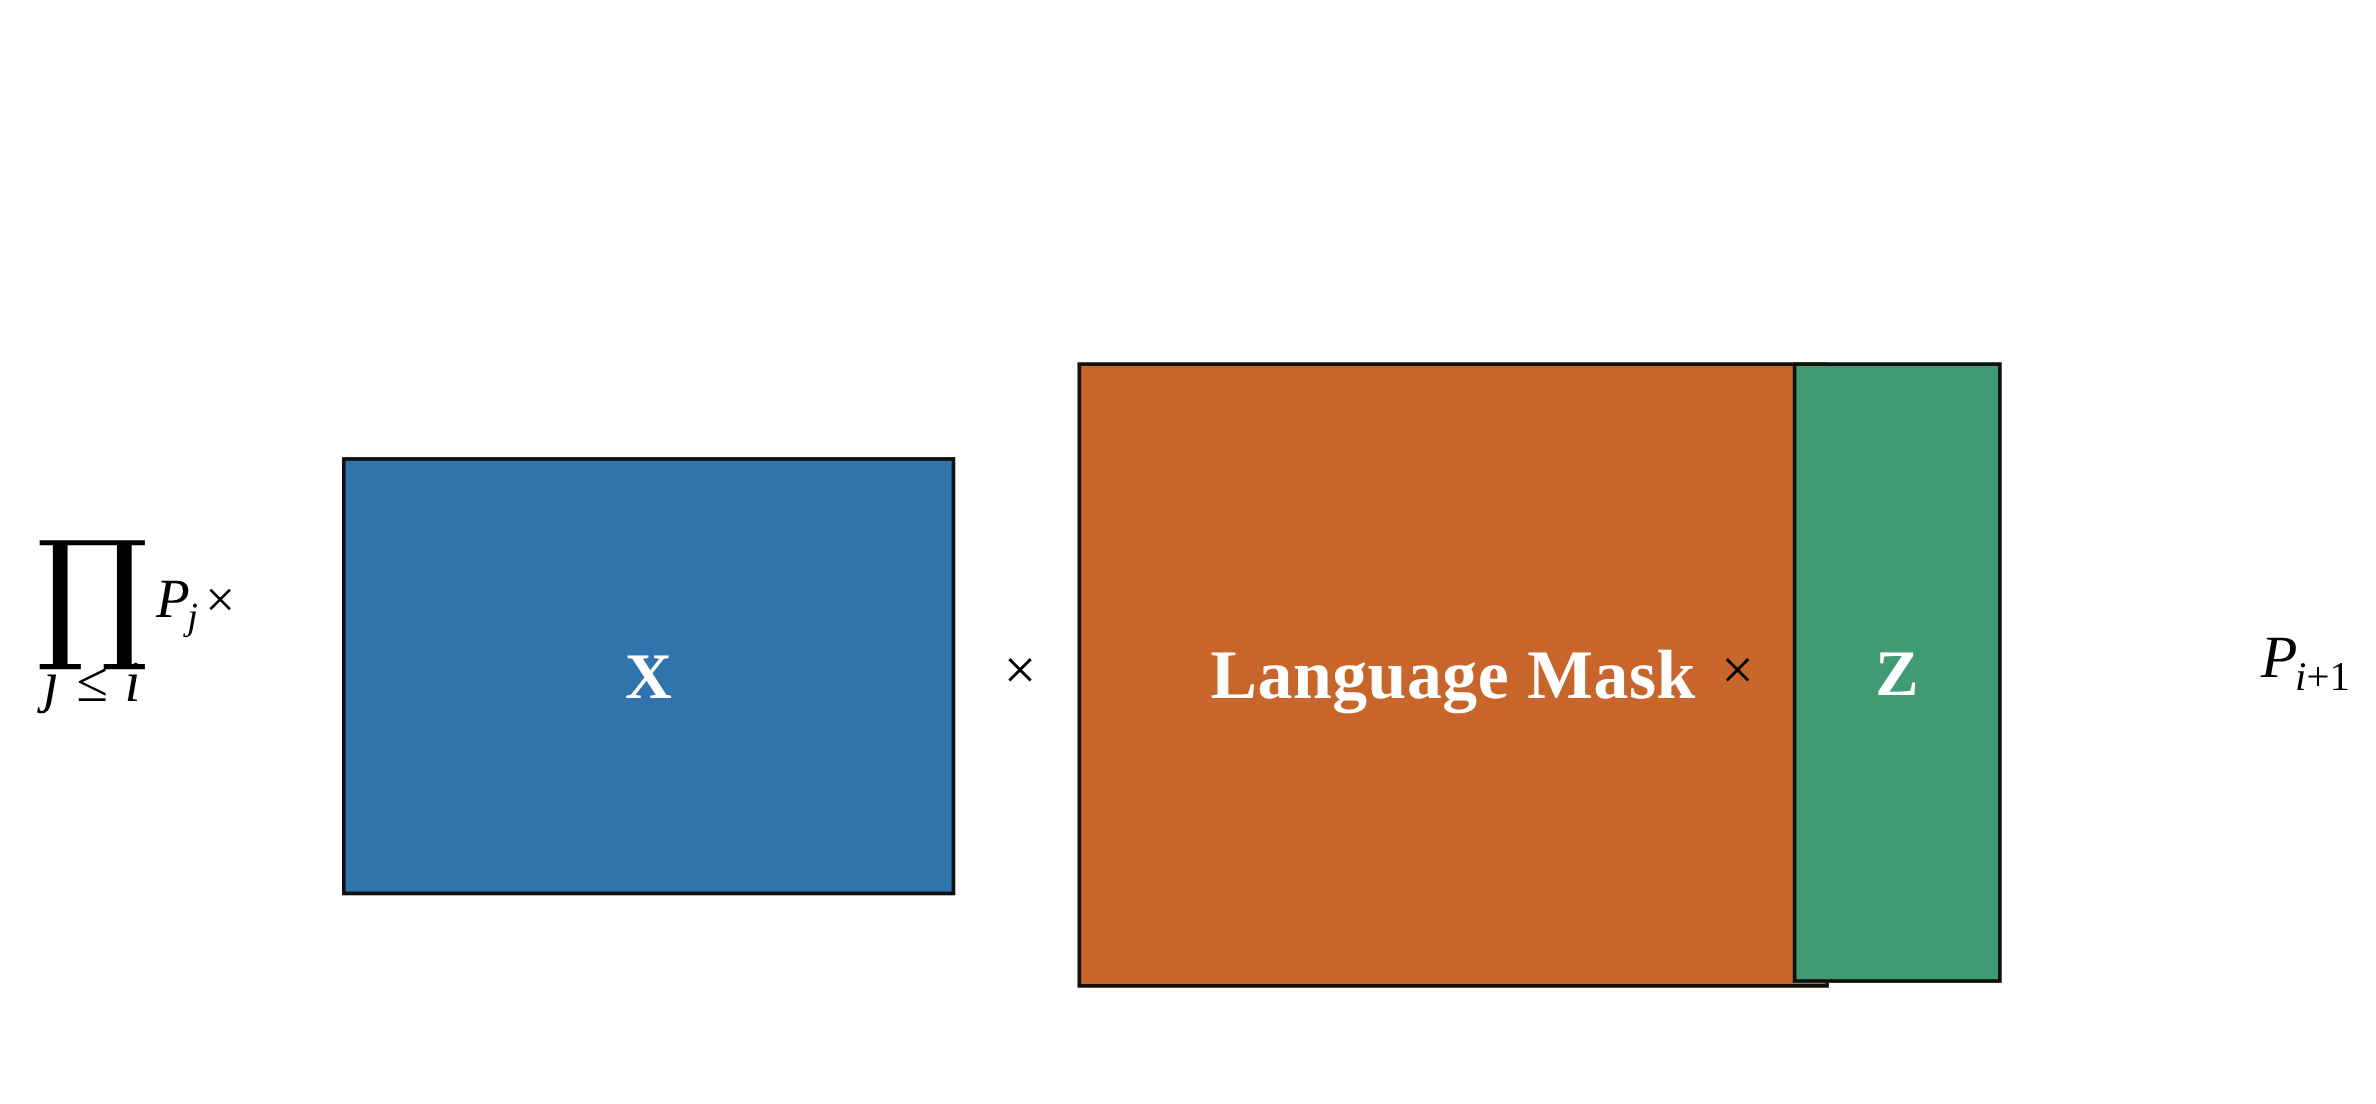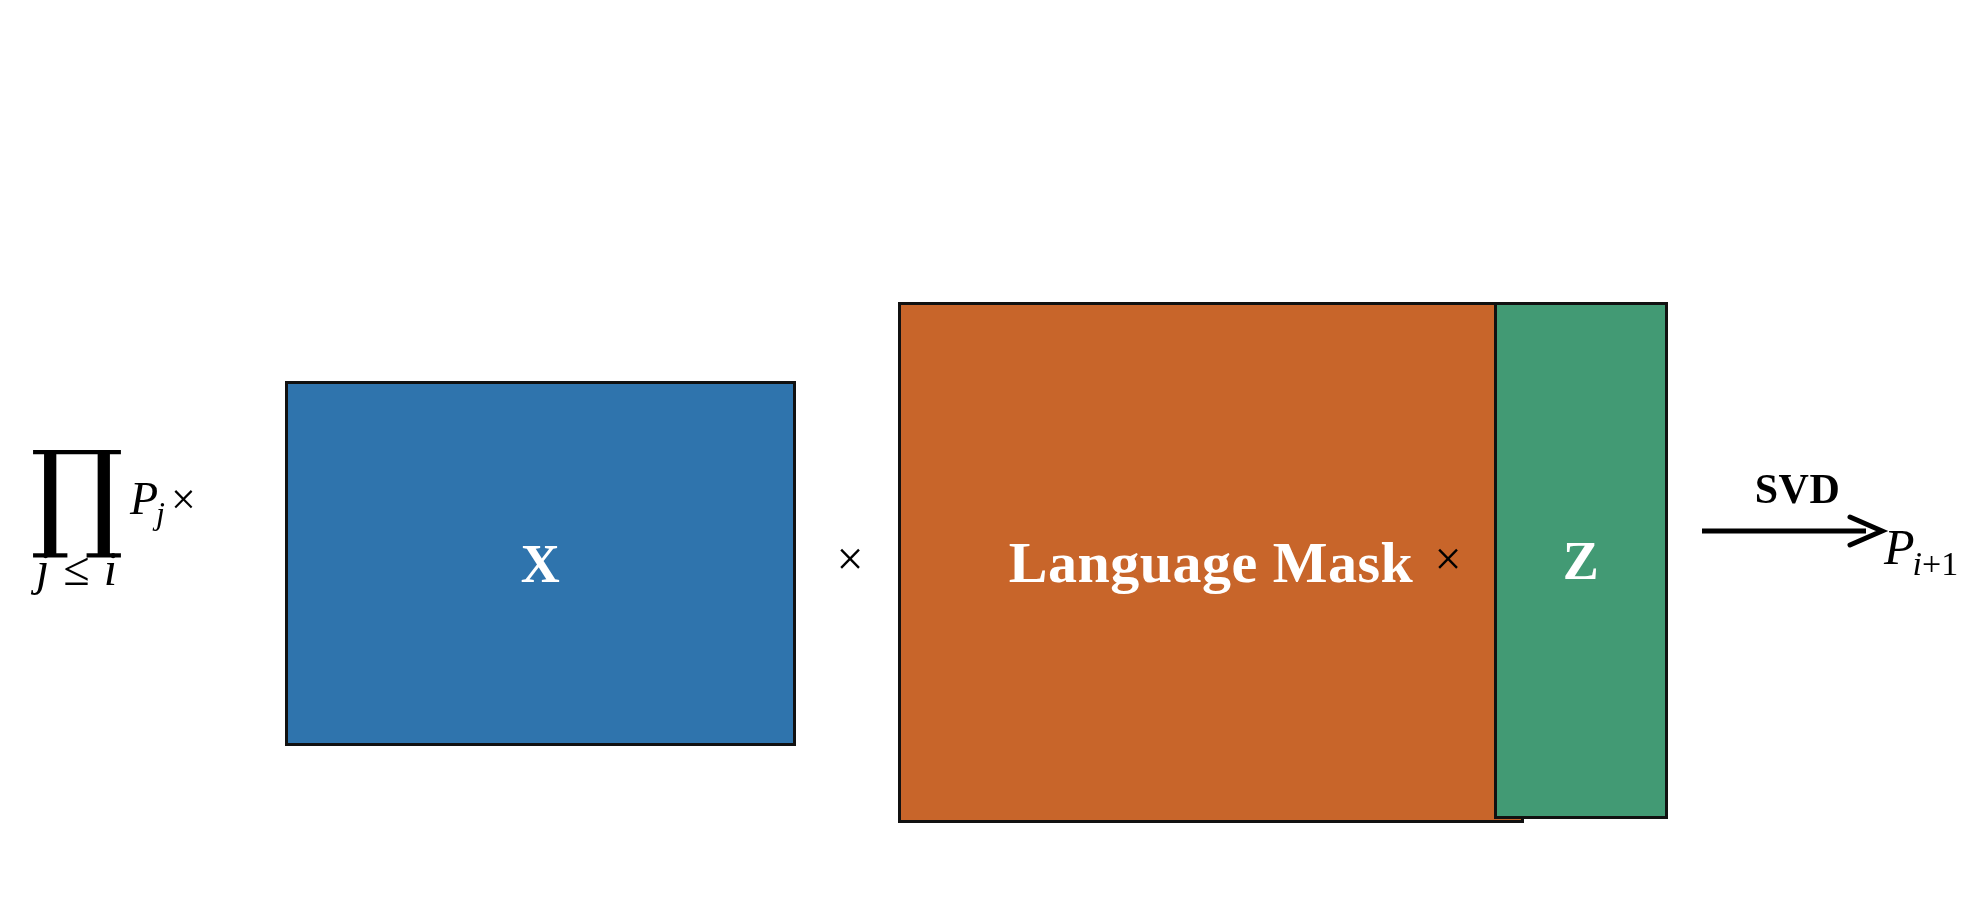--- a/index.html
+++ b/index.html
@@ -178,25 +178,18 @@
   <div id="box-mask" class="matrix-box" style="background:#c8652a;">
     <span class="matrix-label">Language Mask</span>
   </div>
 
   <div id="times-2" class="times-sign">×</div>
 
   <div id="box-z" class="matrix-box" style="background:#429a74;">
     <span class="matrix-label">Z</span>
   </div>
 
-  <div id="svd-block">
-    <span id="svd-label">SVD</span>
-    <svg id="svd-arrow" width="190" height="34" viewBox="0 0 190 34">
-      <line x1="2" y1="17" x2="166" y2="17" stroke="#000000" stroke-width="5"></line>
-      <path d="M 150 3 L 182 17 L 150 31" stroke="#000000" stroke-width="5" fill="none" stroke-linecap="round" stroke-linejoin="miter"></path>
-    </svg>
-  </div>
 
   <div id="result-term">
     <span class="it">P</span><span class="sub"><span class="iv">i</span><span>+</span><span>1</span></span>
   </div>
 
 </div>
 
 </body></html>

